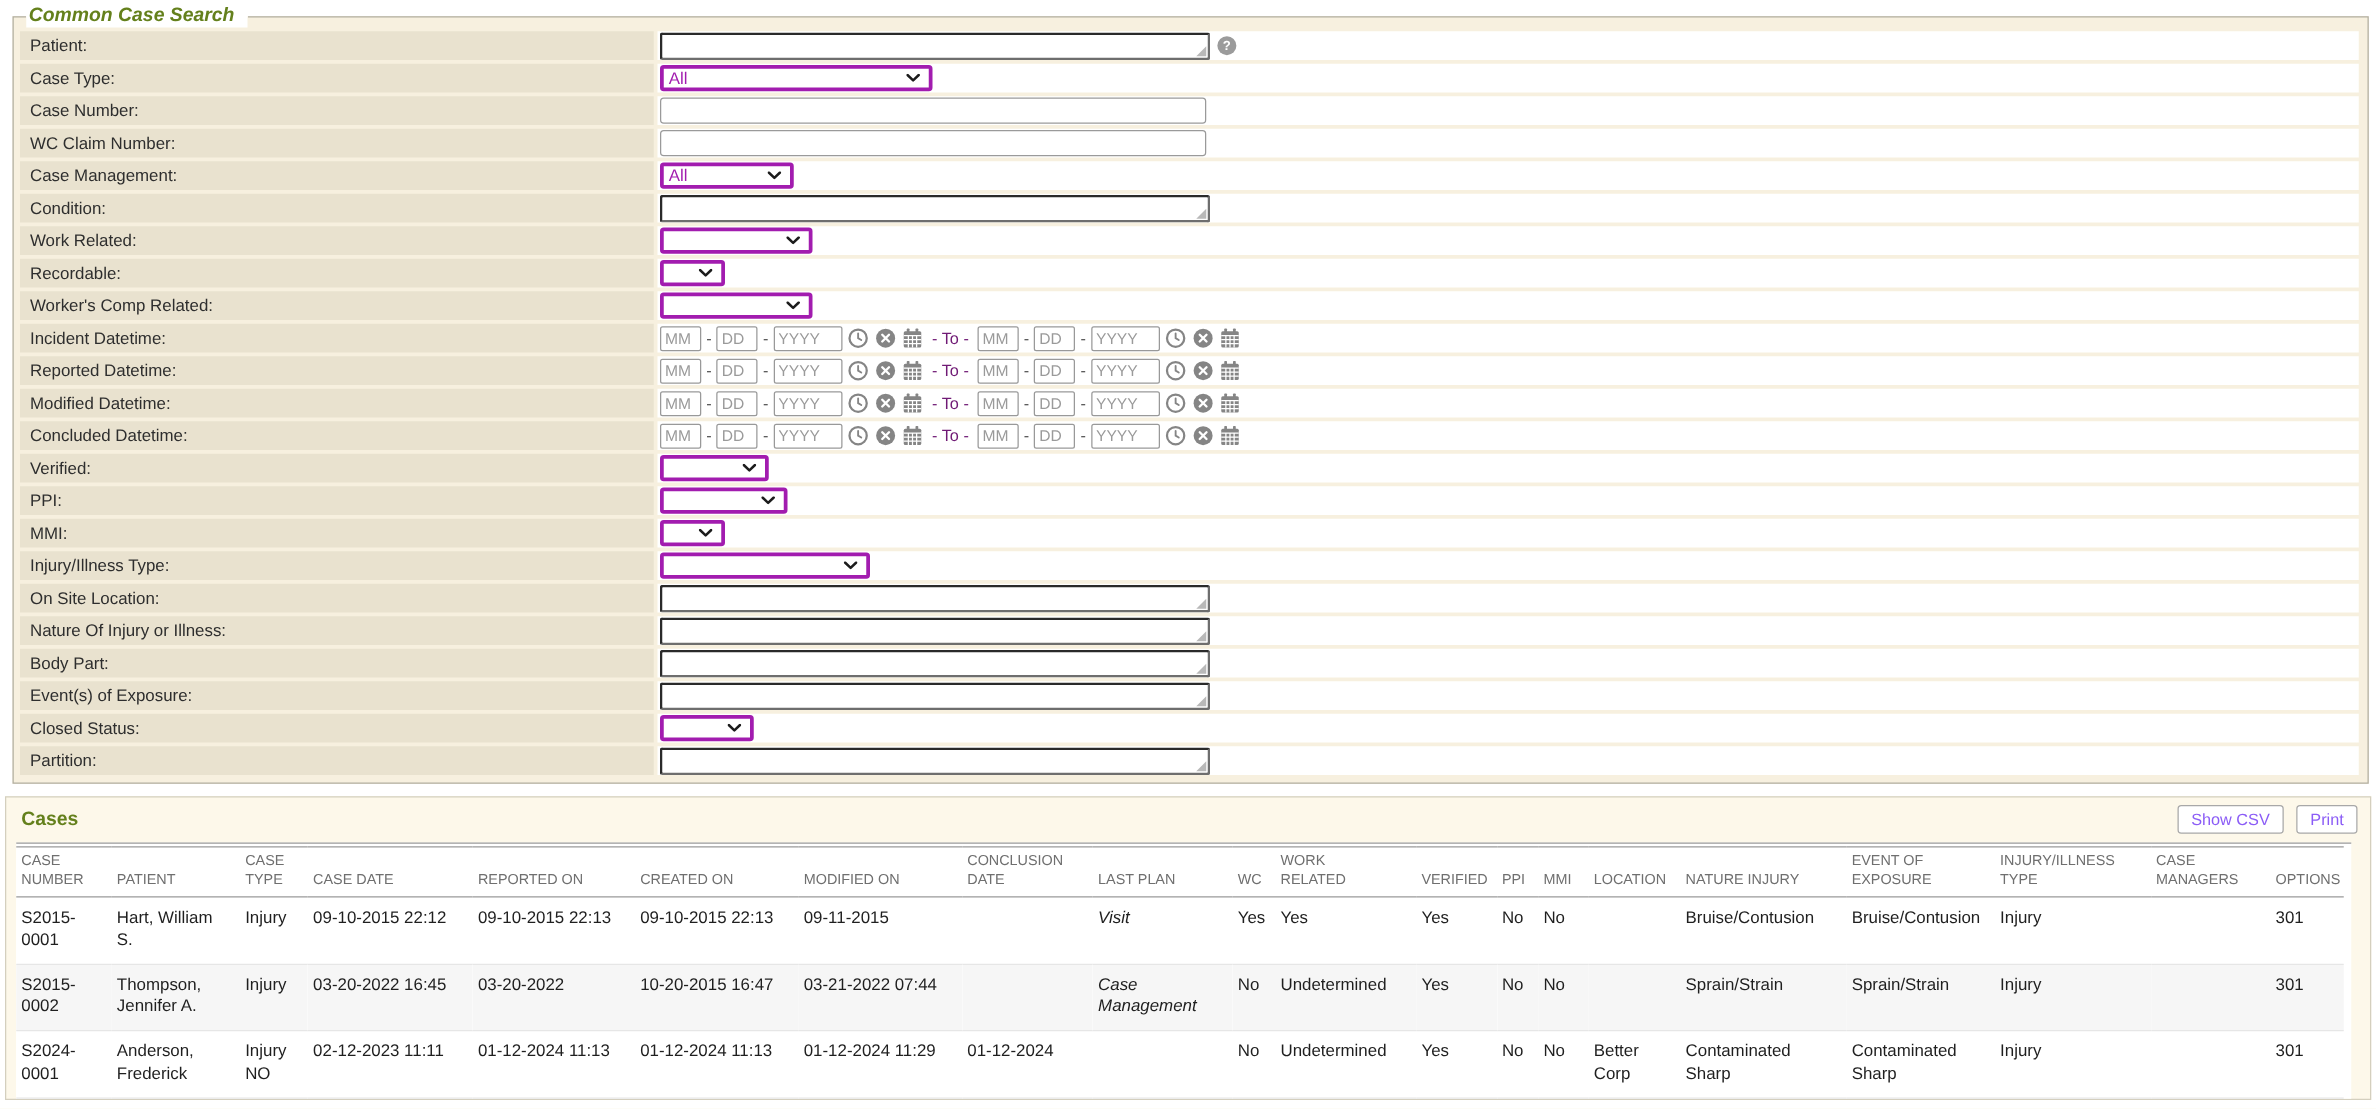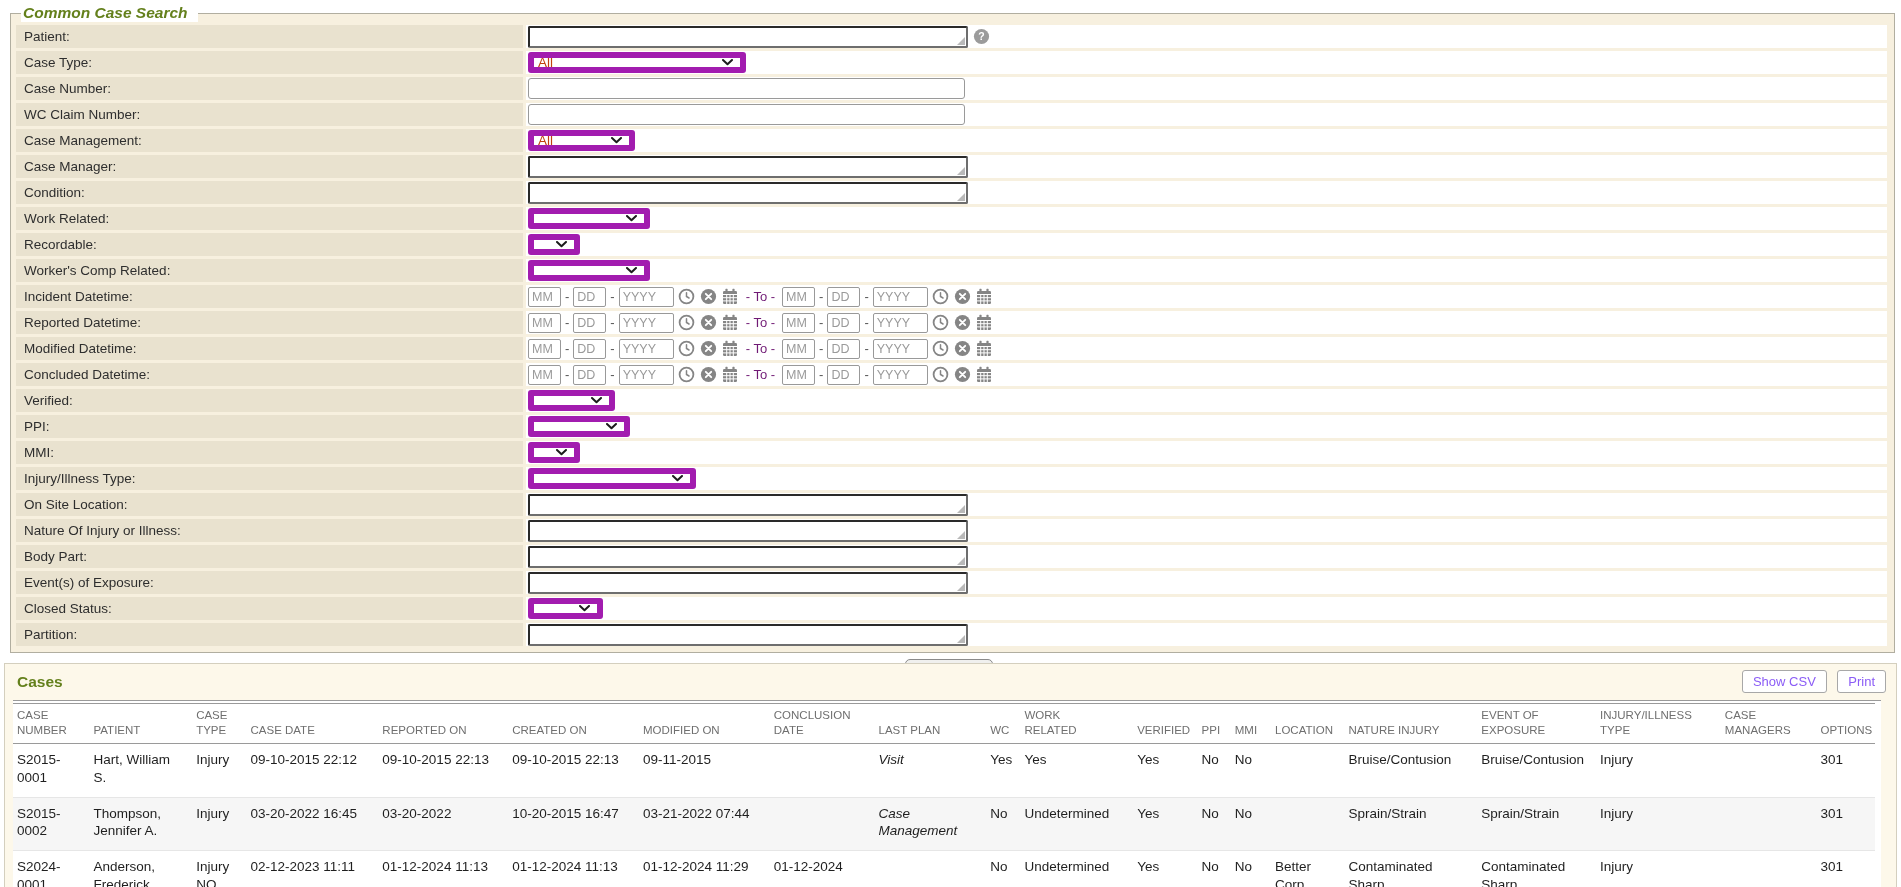--- a/index.html
+++ b/index.html
@@ -39,23 +39,23 @@
   textarea.ta{
     height:22px;resize:none;border:2px solid;border-color:#2a2a2a #6e6e6e #6e6e6e #2a2a2a;
     border-radius:2px;font-family:"Liberation Sans",sans-serif;font-size:13px;
     padding:1px 3px;overflow:hidden;display:block;background:#fff;
   }
   input.ti{
     height:21px;border:1px solid #9a9a9a;border-radius:3px;background:#fff;
     font-family:"Liberation Sans",sans-serif;font-size:13px;padding:1px 4px;
   }
   .sel{
-    height:21px;border:6px solid #a21caf;border-radius:3px;background:#fff;
+    height:21px;border:3px solid #a21caf;border-radius:3px;background:#fff;
     display:inline-flex;align-items:center;justify-content:space-between;
-    padding:0 7px 0 4px;font-size:13.5px;color:#c2410c;cursor:default;
+    padding:0 7px 0 4px;font-size:13.5px;color:#a21caf;cursor:default;
   }
   .sel .chev{display:inline-flex;margin-left:8px;}
   .dr{display:inline-flex;align-items:center;gap:3px;}
   input.dt{
     height:20px;border:1px solid #999;border-radius:2px;background:#fff;
     font-family:"Liberation Sans",sans-serif;font-size:12.5px;padding:1px 3px;color:#333;
   }
   input.dt::placeholder{color:#9a9a9a;opacity:1;}
   .dash{color:#555;font-size:13px;margin:0 1px;}
   .tolab{color:#701a75;font-size:13px;margin:0 4px;white-space:nowrap;}
@@ -154,30 +154,20 @@
           <td class="fld">
             <span class="inner">
               <div class="sel" style="width: 107px;">
                 <span>All</span>
                 <span class="chev">
                   <svg width="11" height="7" viewBox="0 0 11 7">
                     <path d="M1 1l4.5 4.3L10 1" fill="none" stroke="#1c1c1c" stroke-width="2" stroke-linecap="round" stroke-linejoin="round"></path>
                   </svg>
                 </span>
               </div>
-            </span>
-          </td>
-        </tr>
-        <tr>
-          <td class="lbl">Case Manager:</td>
-          <td class="fld">
-            <span class="inner">
-              <span class="ta-wrap">
-                <textarea class="ta" rows="1" style="width: 440px;"></textarea>
-              </span>
             </span>
           </td>
         </tr>
         <tr>
           <td class="lbl">Condition:</td>
           <td class="fld">
             <span class="inner">
               <span class="ta-wrap">
                 <textarea class="ta" rows="1" style="width: 440px;"></textarea>
               </span>

